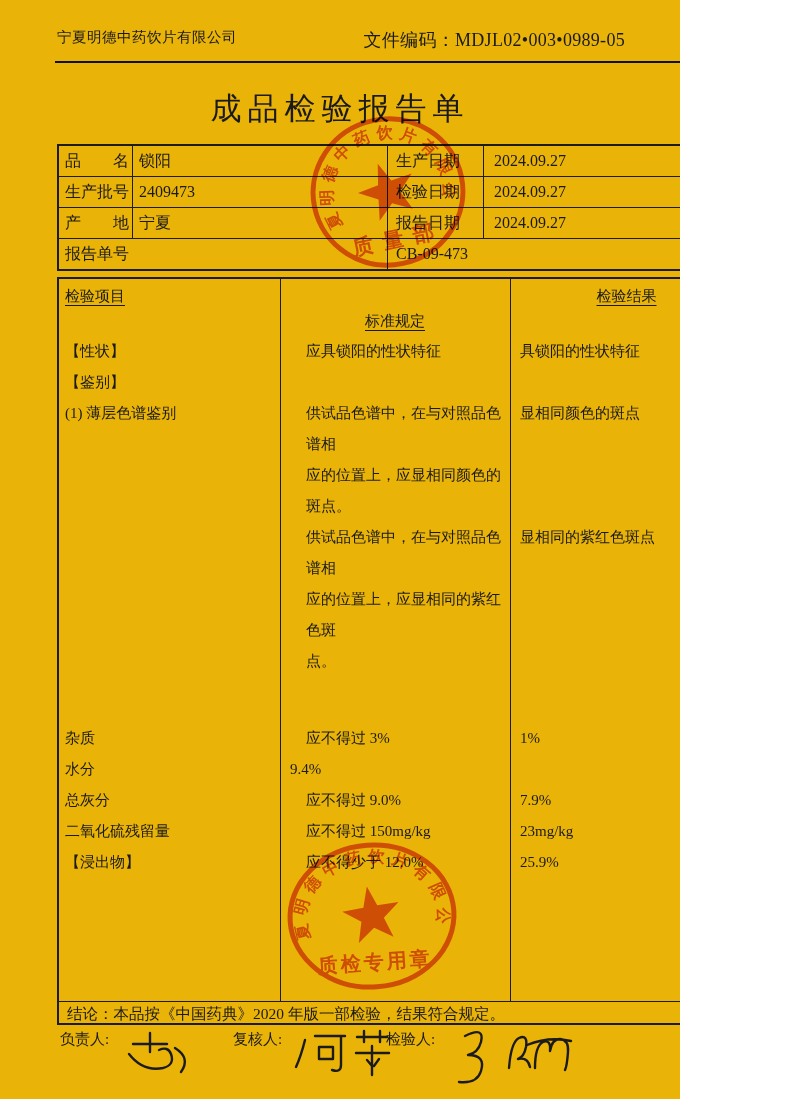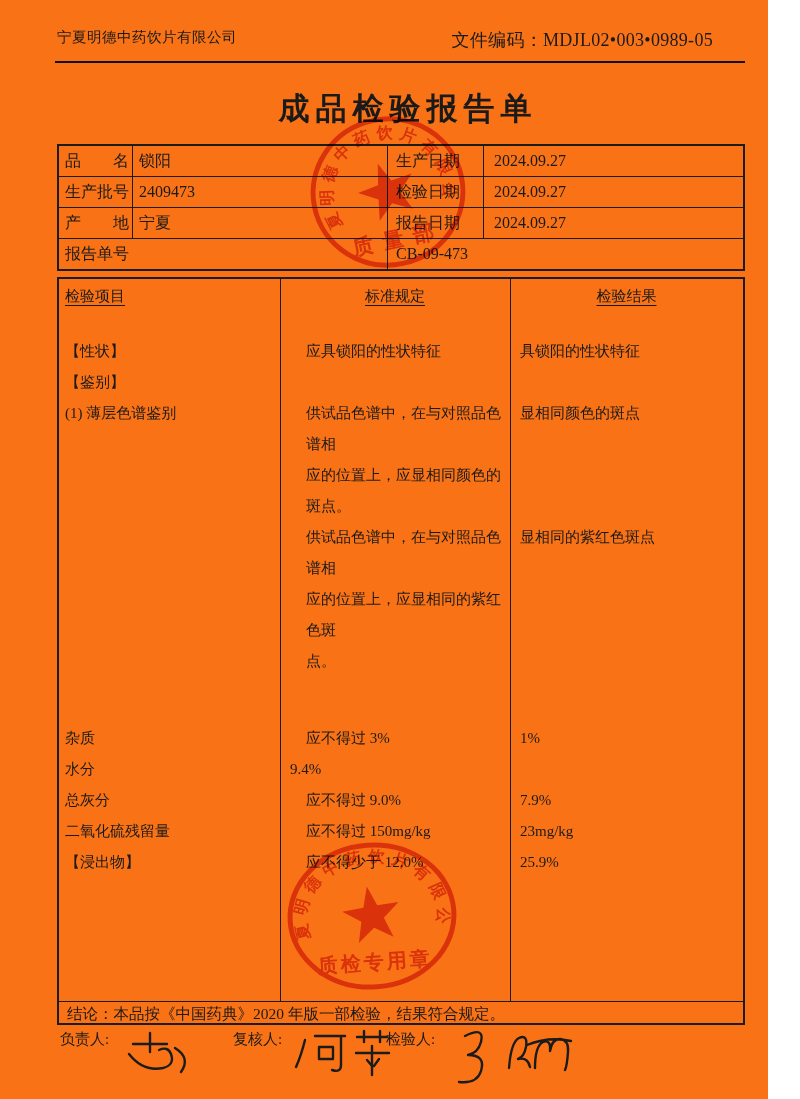--- a/index.html
+++ b/index.html
@@ -1,45 +1,45 @@
 <!DOCTYPE html>
 <html><head>
 <meta charset="utf-8">
 <style>
   html,body{margin:0;padding:0;background:#ffffff;}
   .page{
-    position:relative;width:768px;height:1099px;background:#f97316;overflow:hidden;
+    position:relative;width:680px;height:1099px;background:#eab308;overflow:hidden;
     font-family:"Liberation Serif","DejaVu Serif",serif;color:#1a1a1a;
   }
   
   .company{position:absolute;left:57px;top:28px;font-size:14.5px;letter-spacing:.5px;}
   .doccode{position:absolute;right:55px;top:28px;font-size:18px;letter-spacing:.3px;}
   .headrule{position:absolute;left:55px;top:61px;width:690px;height:2px;background:#111;}
   
   .title{position:absolute;left:0;top:88px;width:100%;text-align:center;
-    font-size:31px;font-weight:700;letter-spacing:6px;margin-left:24px;}
+    font-size:31px;font-weight:400;letter-spacing:6px;}
   
   .info-table{position:absolute;left:57px;top:144px;border-collapse:collapse;
     table-layout:fixed;width:688px;font-size:16px;}
   .info-table td{border:1px solid #1c1c1c;height:30px;padding:0 6px;white-space:nowrap;overflow:hidden;}
   .info-table{border:2px solid #1c1c1c;}
   .info-table td.lab{width:61px;}
   .info-table td.val{width:242px;}
   .info-table td.lab2{width:81px;padding-left:8px;}
   .info-table td.val2{padding-left:10px;}
   
   .rtable{position:absolute;left:57px;top:277px;width:684px;height:744px;
     border:2px solid #1c1c1c;font-size:15px;}
   .vline{position:absolute;top:0;width:1px;height:722px;background:#1c1c1c;}
   .vline.v1{left:221px;} .vline.v2{left:451px;}
   .hline{position:absolute;left:0;top:722px;width:100%;height:1px;background:#1c1c1c;}
   .rhead{position:absolute;top:8px;height:22px;}
   .rhead span{text-decoration:underline;text-underline-offset:4px;}
   .rh1{left:6px;}
-  .rh2{left:221px;width:230px;text-align:center;}
+  .rh2{left:221px;width:230px;text-align:center;margin-top:25px;}
   .rh3{left:451px;width:233px;text-align:center;}
   #result-rows{position:absolute;left:0;top:57px;right:0;}
   .rrow{display:flex;line-height:31px;}
   .rrow:nth-child(5){margin-top:46px;}
   .c-item{width:221px;padding-left:6px;box-sizing:border-box;}
   .c-std{width:230px;padding-left:26px;padding-right:2px;box-sizing:border-box;white-space:pre-line;}
   .c-res{flex:1;padding-left:10px;}
   .conclusion{position:absolute;left:8px;top:724px;line-height:21px;font-size:15.5px;white-space:nowrap;}
   
   .signrow{position:absolute;left:57px;top:1030px;width:688px;height:60px;font-size:15px;}

